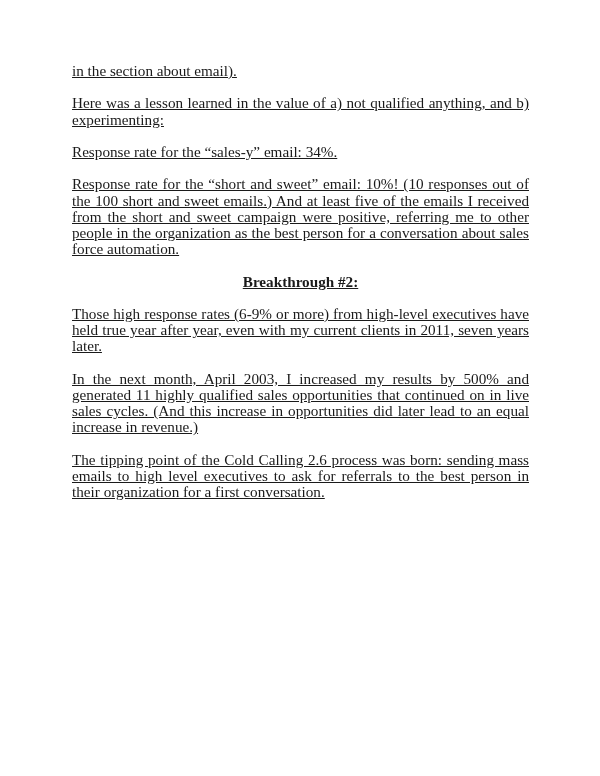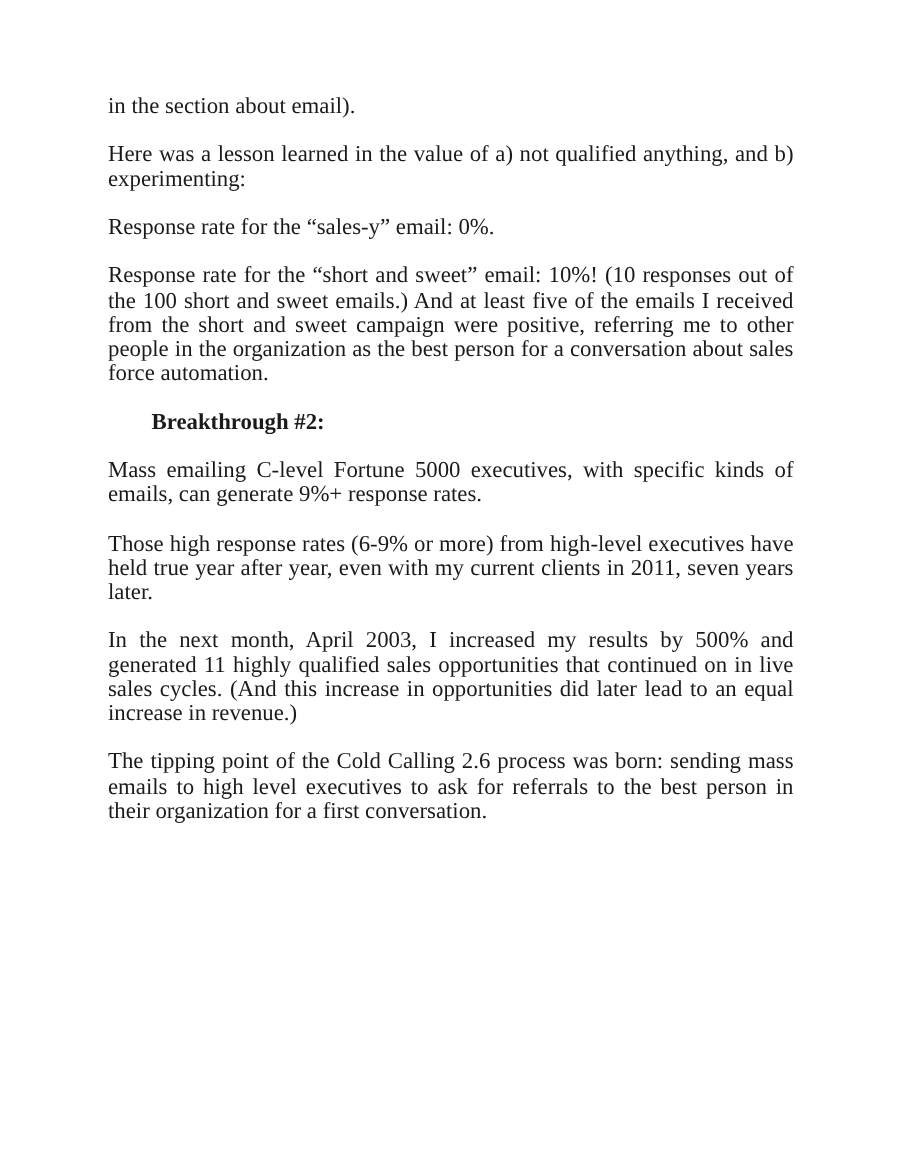--- a/index.html
+++ b/index.html
@@ -15,44 +15,43 @@
     }
     .page {
       position: absolute;
       left: 72px;
       top: 63px;
       width: 457px;
       font-family: "Liberation Serif", "DejaVu Serif", serif;
       font-size: 15.2px;
       line-height: 16.2px;
       color: #1a1a1a;
+      text-decoration: underline;
     }
     .page p {
       margin: 0 0 16.2px 0;
       text-align: justify;
     }
     .page p.nojust {
       text-align: left;
     }
     .page p.heading {
       font-weight: bold;
-      text-align: left;
-      margin-left: 29px;
+      text-align: center;
     }
     .page .line {
       display: block;
       text-align: left;
     }
   </style>
 </head>
 <body>
 
 <div class="page">
   <p class="nojust">in the section about email).</p>
   <p>Here was a lesson learned in the value of a) not qualified anything, and b) experimenting:</p>
-  <p class="nojust">Response rate for the “sales-y” email: 0%.</p>
+  <p class="nojust">Response rate for the “sales-y” email: 34%.</p>
   <p>Response rate for the “short and sweet” email: 10%! (10 responses out of the 100 short and sweet emails.) And at least five of the emails I received from the short and sweet campaign were positive, referring me to other people in the organization as the best person for a conversation about sales force automation.</p>
   <p class="heading">Breakthrough #2:</p>
-  <p>Mass emailing C-level Fortune 5000 executives, with specific kinds of emails, can generate 9%+ response rates.</p>
   <p>Those high response rates (6-9% or more) from high-level executives have held true year after year, even with my current clients in 2011, seven years later.</p>
   <p>In the next month, April 2003, I increased my results by 500% and generated 11 highly qualified sales opportunities that continued on in live sales cycles. (And this increase in opportunities did later lead to an equal increase in revenue.)</p>
   <p>The tipping point of the Cold Calling 2.6 process was born: sending mass emails to high level executives to ask for referrals to the best person in their organization for a first conversation.</p>
 </div>
 
 </body></html>

